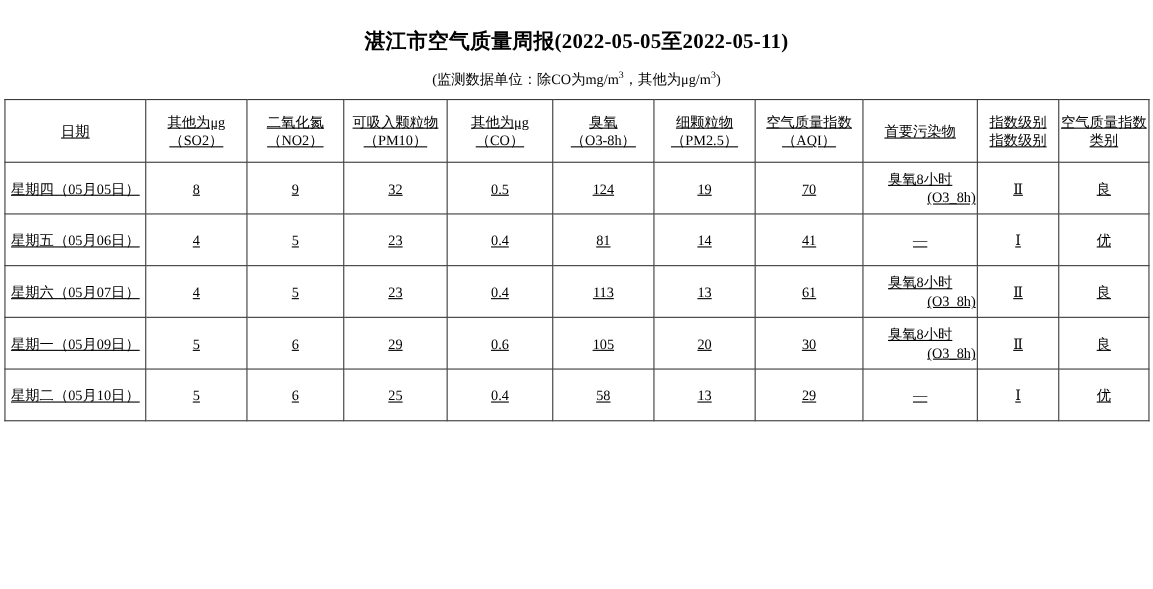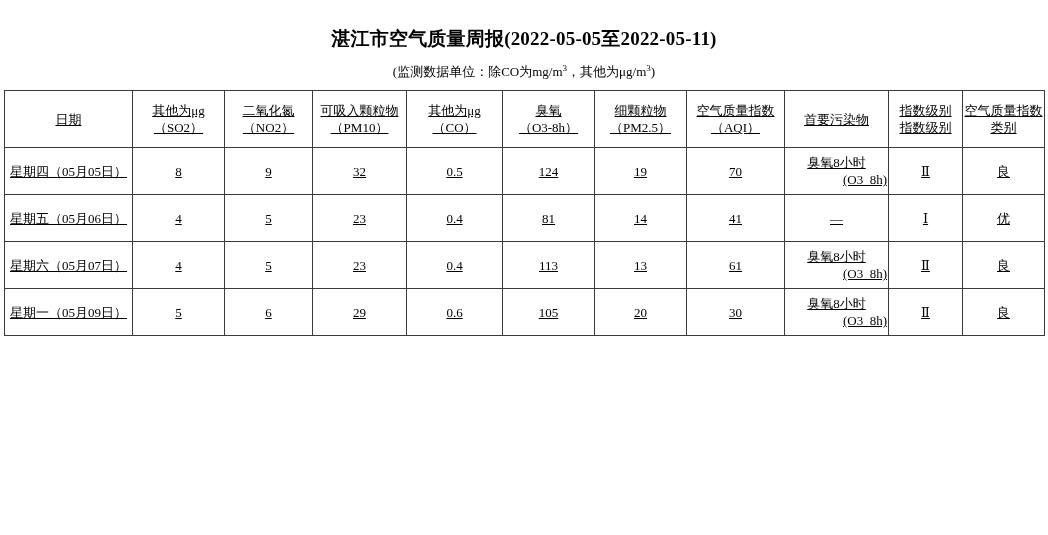--- a/index.html
+++ b/index.html
@@ -226,19 +226,34 @@
           <td>20</td>
           <td>30</td>
           <td class="pollutant-cell">
             <span class="p-line1">臭氧8小时</span>
             <span class="p-line2">(O3_8h)</span>
           </td>
           <td>Ⅱ</td>
           <td>良</td>
         </tr>
 
+        <tr>
+          <td class="date-cell">星期二（05月10日）</td>
+          <td>5</td>
+          <td>6</td>
+          <td>25</td>
+          <td>0.4</td>
+          <td>58</td>
+          <td>13</td>
+          <td>29</td>
+          <td class="pollutant-cell dash">
+            <span class="p-line1">—</span>
+          </td>
+          <td>Ⅰ</td>
+          <td>优</td>
+        </tr>
 
 
       </tbody>
     </table>
   </div>
 
 </div>
 
 </body></html>

